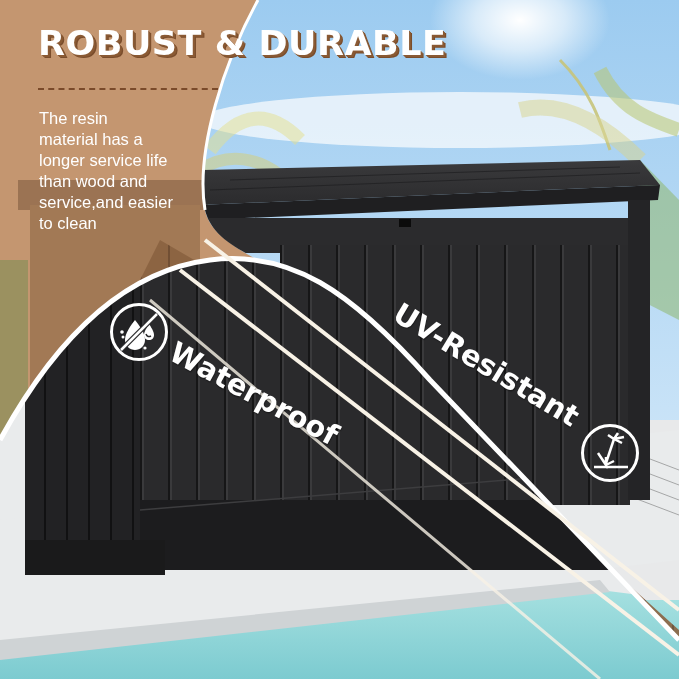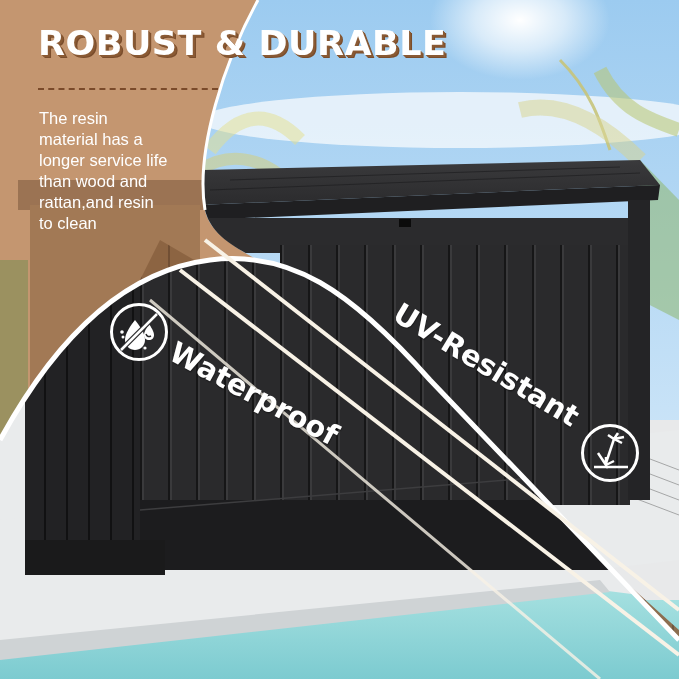--- a/index.html
+++ b/index.html
@@ -177,21 +177,21 @@
     <line x1="180" y1="270" x2="679" y2="655" stroke="#f8f2e6" stroke-width="4"></line>
     <line x1="150" y1="300" x2="600" y2="679" stroke="#f8f2e6" stroke-width="3" opacity="0.8"></line>
   </svg>
 
   <div class="headline">ROBUST &amp; DURABLE</div>
   <div class="dash-rule"></div>
   <div class="desc">The resin
 material has a
 longer service life
 than wood and
-rattan,and resin
+service,and easier
 to clean</div>
 
   <div class="badge" style="left:110px; top:303px;">
     <svg viewBox="0 0 52 52">
       <path d="M22,14 C14,24 12,30 12,34 C12,40 17,44 22,44 C27,44 32,40 32,34 C32,30 30,24 22,14 Z" fill="#ffffff"></path>
       <path d="M36,18 C32,24 31,27 31,29 C31,32 33,34 36,34 C39,34 41,32 41,29 C41,27 40,24 36,18 Z" fill="#ffffff"></path>
       <path d="M33,28 C34,31 36,31 38,30" stroke="#2a2a2c" stroke-width="1.5" fill="none"></path>
       <circle cx="9" cy="26" r="1.8" fill="#ffffff"></circle>
       <circle cx="10" cy="31" r="1.5" fill="#ffffff"></circle>
       <circle cx="32" cy="42" r="1.6" fill="#ffffff"></circle>

